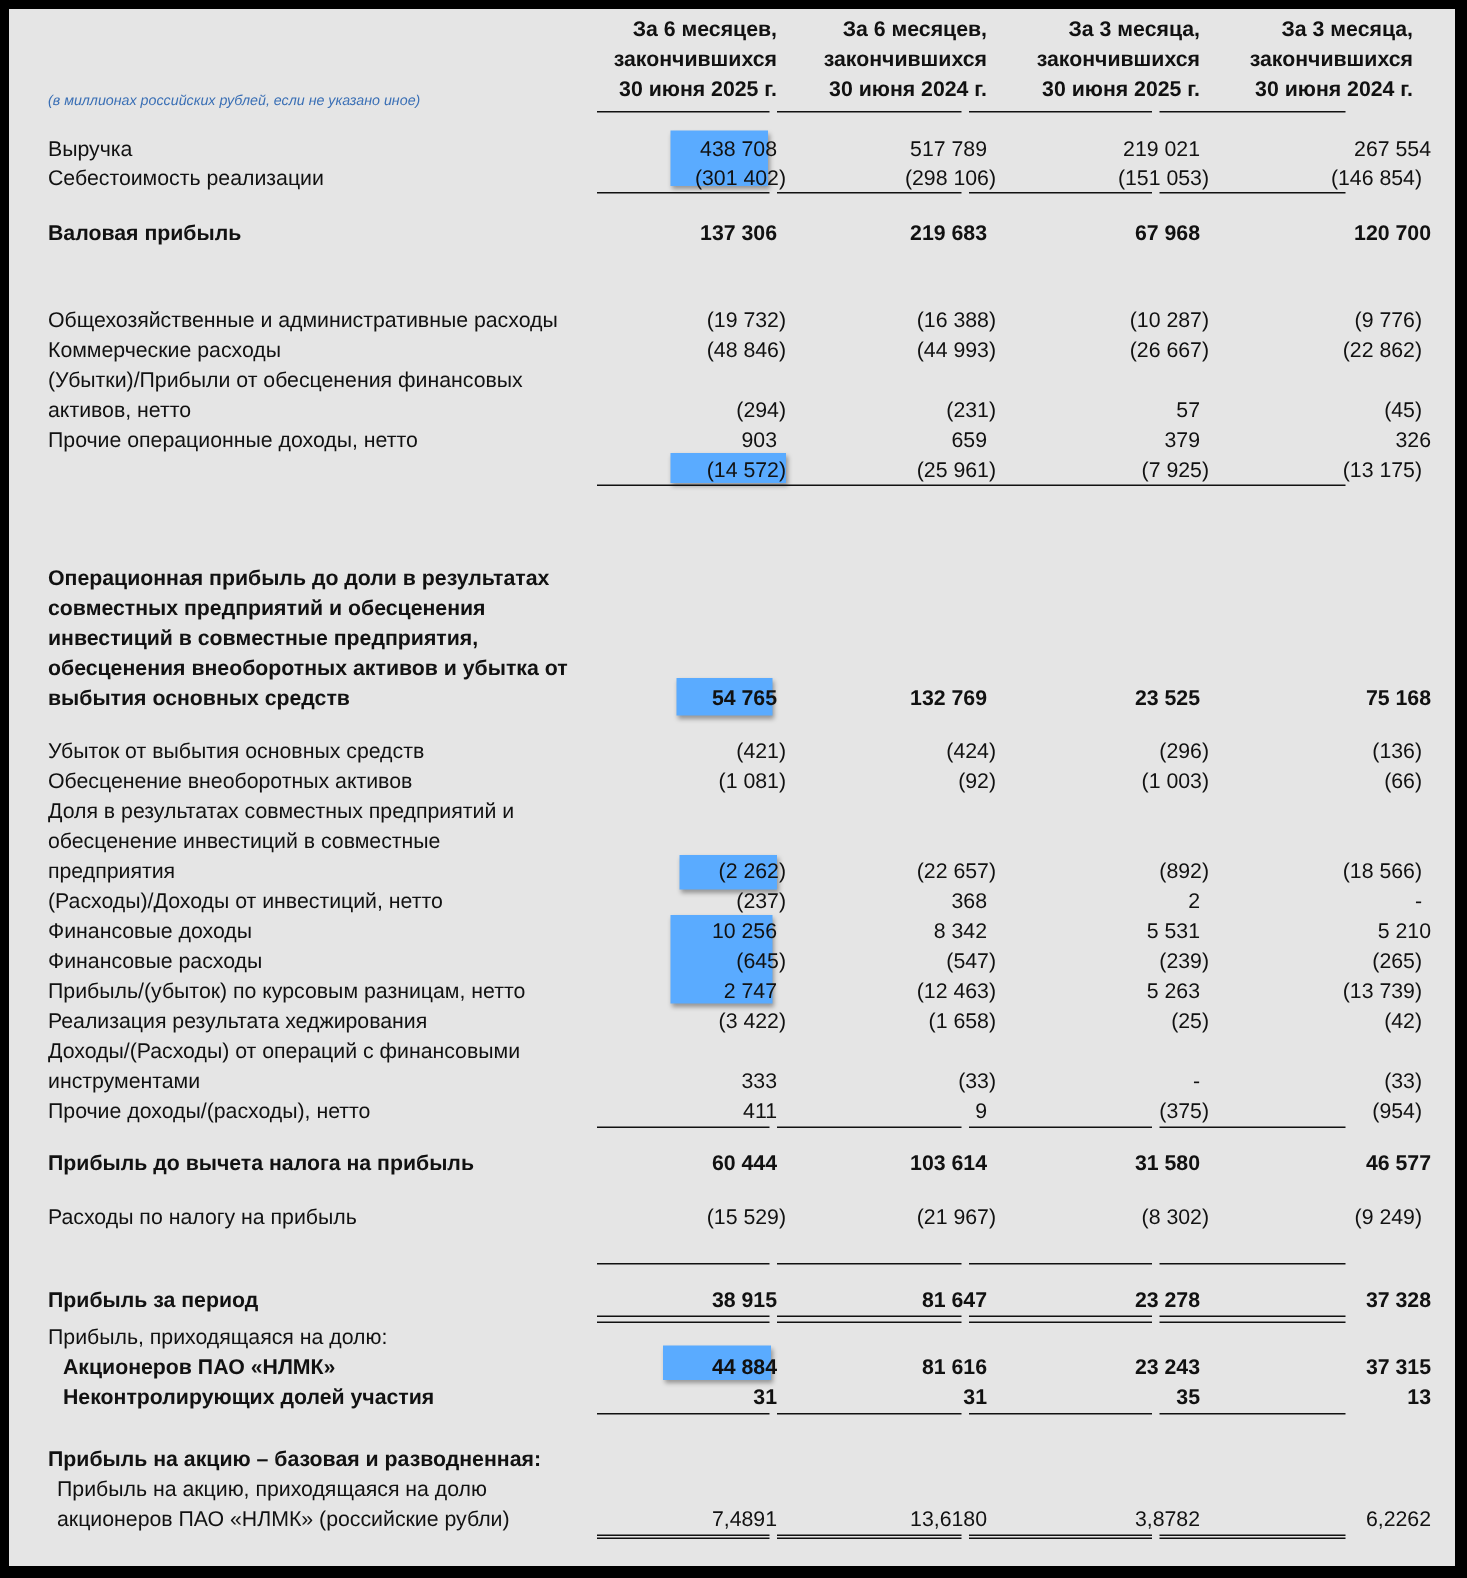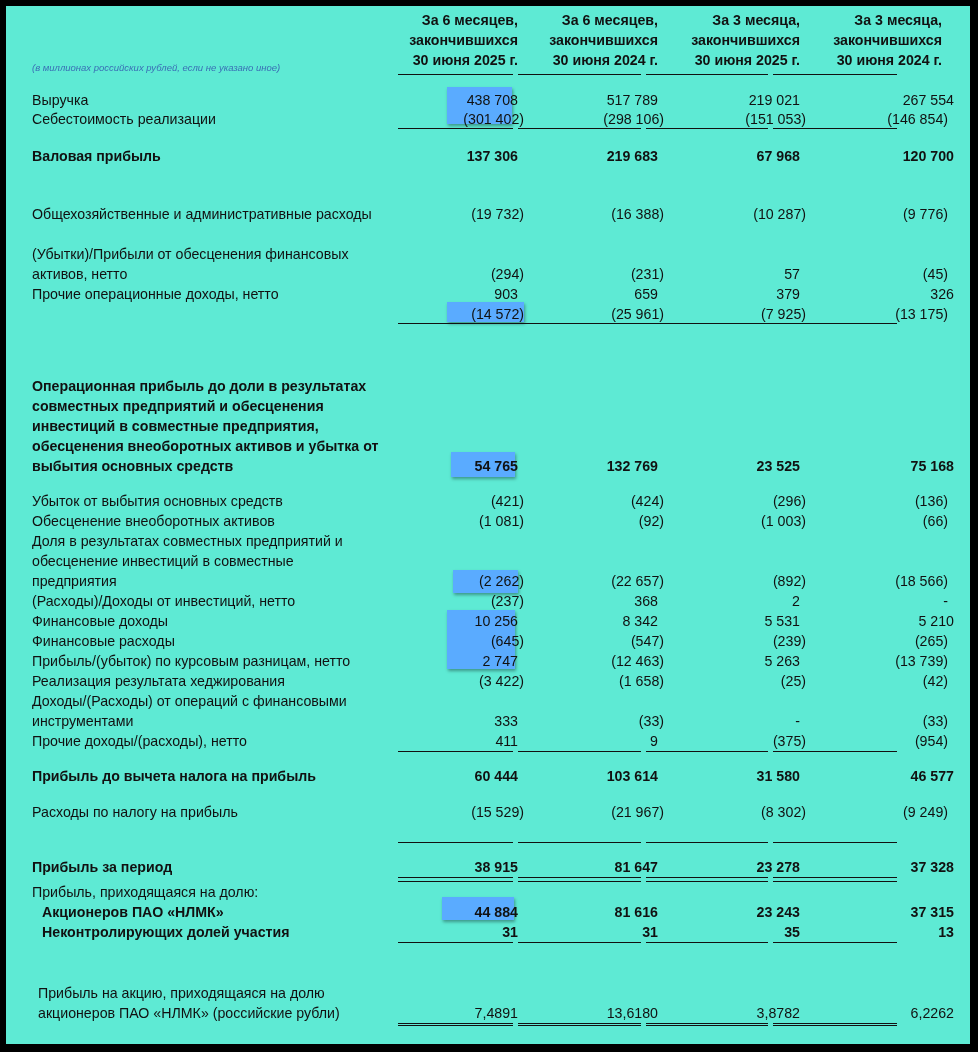--- a/index.html
+++ b/index.html
@@ -1,17 +1,17 @@
 <!DOCTYPE html>
 <html><head>
 <meta charset="utf-8">
 <style>
   html, body { margin:0; padding:0; background:#000; }
   body { width:978px; height:1052px; position:relative; overflow:hidden; font-family:"Liberation Sans", sans-serif; }
-  .page { position:absolute; left:6px; top:6px; width:964px; height:1038px; background:#5eead4; }
+  .page { position:absolute; left:6px; top:6px; width:964px; height:1038px; background:#e5e5e5; }
   .row { position:absolute; left:0; width:964px; font-size:14.2px; color:#111; line-height:20px; height:20px; }
   .label { position:absolute; left:26px; white-space:nowrap; }
   .bold { font-weight:bold; }
   .indent { left:36px; }
   .v { position:absolute; text-align:right; white-space:nowrap; }
   .c0 { right:452px; } .c1 { right:312px; } .c2 { right:170px; } .c3 { right:16px; }
   .c0p { right:446px; } .c1p { right:306px; } .c2p { right:164px; } .c3p { right:22px; }
   .hl { position:absolute; background:#5aabff; box-shadow:1px 2px 3px rgba(0,0,0,0.35); }
   .hdr { position:absolute; top:4px; font-weight:bold; font-size:14.2px; text-align:right; line-height:20px; color:#111; }
   .units { position:absolute; left:26px; top:56px; font-size:9.5px; font-style:italic; color:#3a6fb5; }
@@ -85,20 +85,27 @@
     <span class="v c3">120 700</span>
   </div>
 
   <div class="row" style="top:198px;">
     <span class="label">Общехозяйственные и административные расходы</span>
     <span class="v c0p">(19 732)</span>
     <span class="v c1p">(16 388)</span>
     <span class="v c2p">(10 287)</span>
     <span class="v c3p">(9 776)</span>
   </div>
+  <div class="row" style="top:218px;">
+    <span class="label">Коммерческие расходы</span>
+    <span class="v c0p">(48 846)</span>
+    <span class="v c1p">(44 993)</span>
+    <span class="v c2p">(26 667)</span>
+    <span class="v c3p">(22 862)</span>
+  </div>
   <div class="row" style="top:238px;">
     <span class="label">(Убытки)/Прибыли от обесценения финансовых</span>
   </div>
   <div class="row" style="top:258px;">
     <span class="label">активов, нетто</span>
     <span class="v c0p">(294)</span>
     <span class="v c1p">(231)</span>
     <span class="v c2">57</span>
     <span class="v c3p">(45)</span>
   </div>
@@ -267,20 +274,23 @@
     <span class="v c0">31</span>
     <span class="v c1">31</span>
     <span class="v c2">35</span>
     <span class="v c3">13</span>
   </div>
   <div class="line L0" style="top:936px;"></div>
   <div class="line L1" style="top:936px;"></div>
   <div class="line L2" style="top:936px;"></div>
   <div class="line L3" style="top:936px;"></div>
 
+  <div class="row bold" style="top:957px;">
+    <span class="label">Прибыль на акцию – базовая и разводненная:</span>
+  </div>
   <div class="row" style="top:977px;">
     <span class="label" style="left:32px;">Прибыль на акцию, приходящаяся на долю</span>
   </div>
   <div class="row" style="top:997px;">
     <span class="label" style="left:32px;">акционеров ПАО «НЛМК» (российские рубли)</span>
     <span class="v c0">7,4891</span>
     <span class="v c1">13,6180</span>
     <span class="v c2">3,8782</span>
     <span class="v c3">6,2262</span>
   </div>

